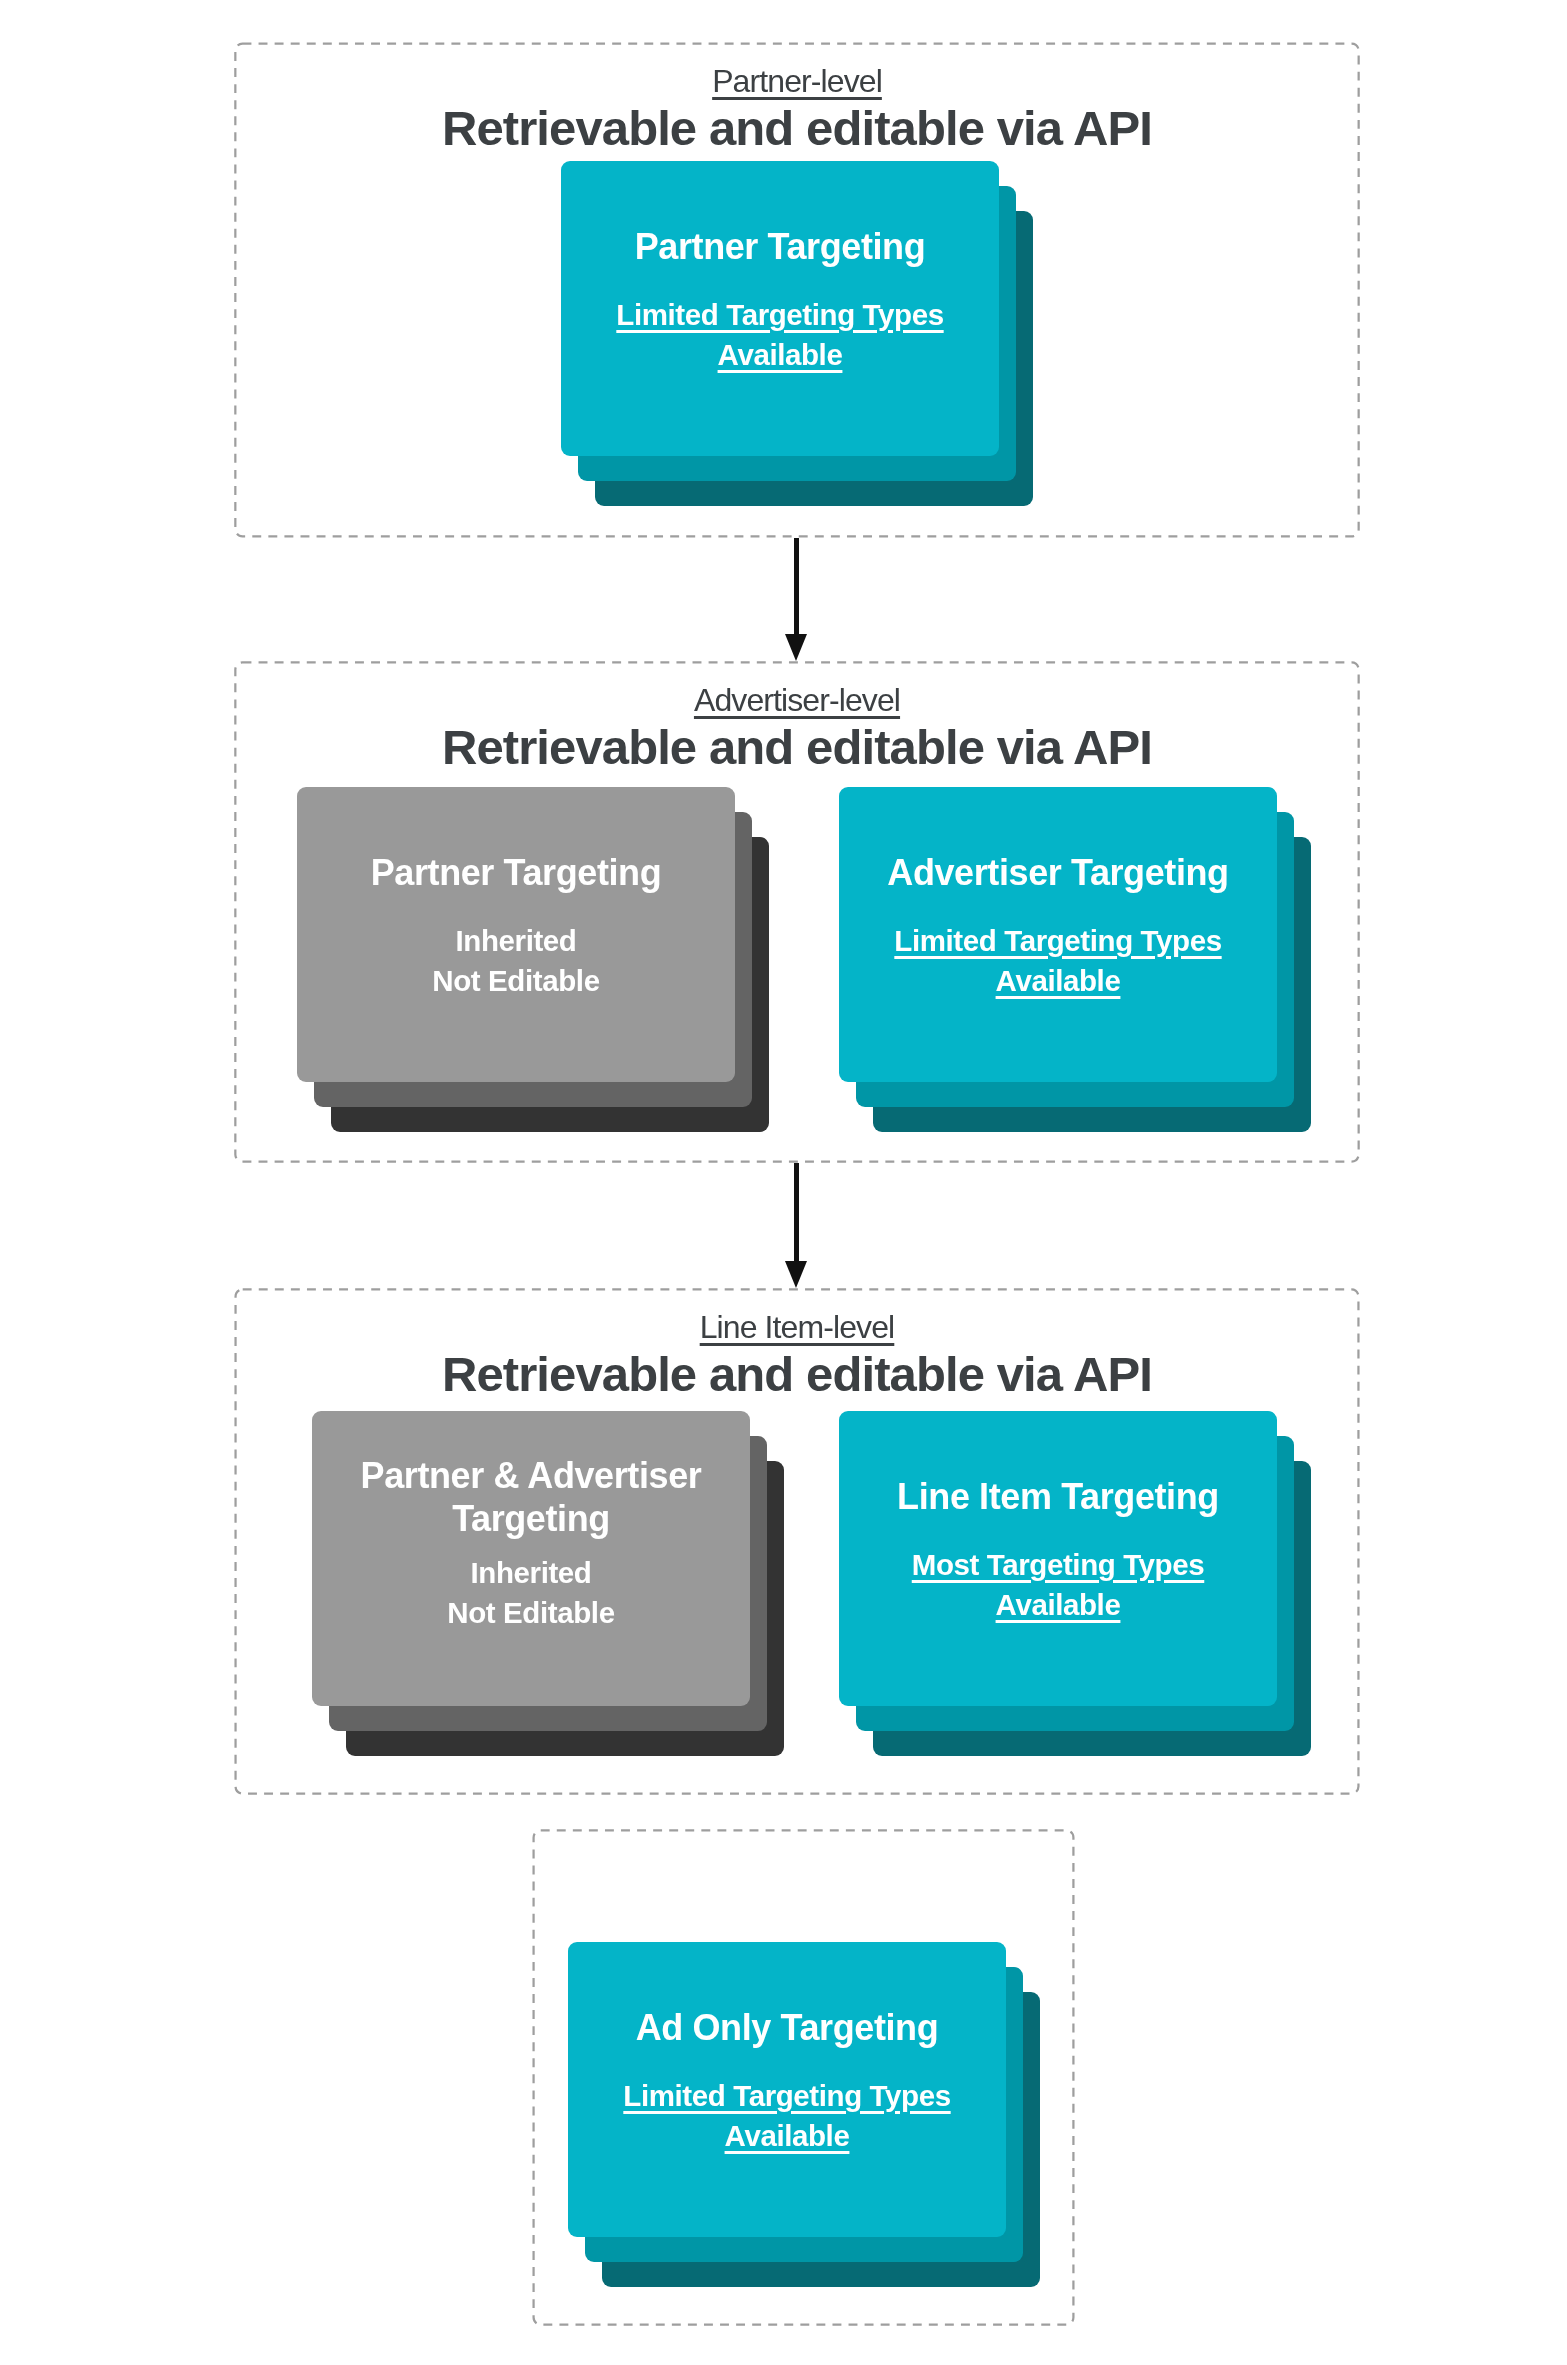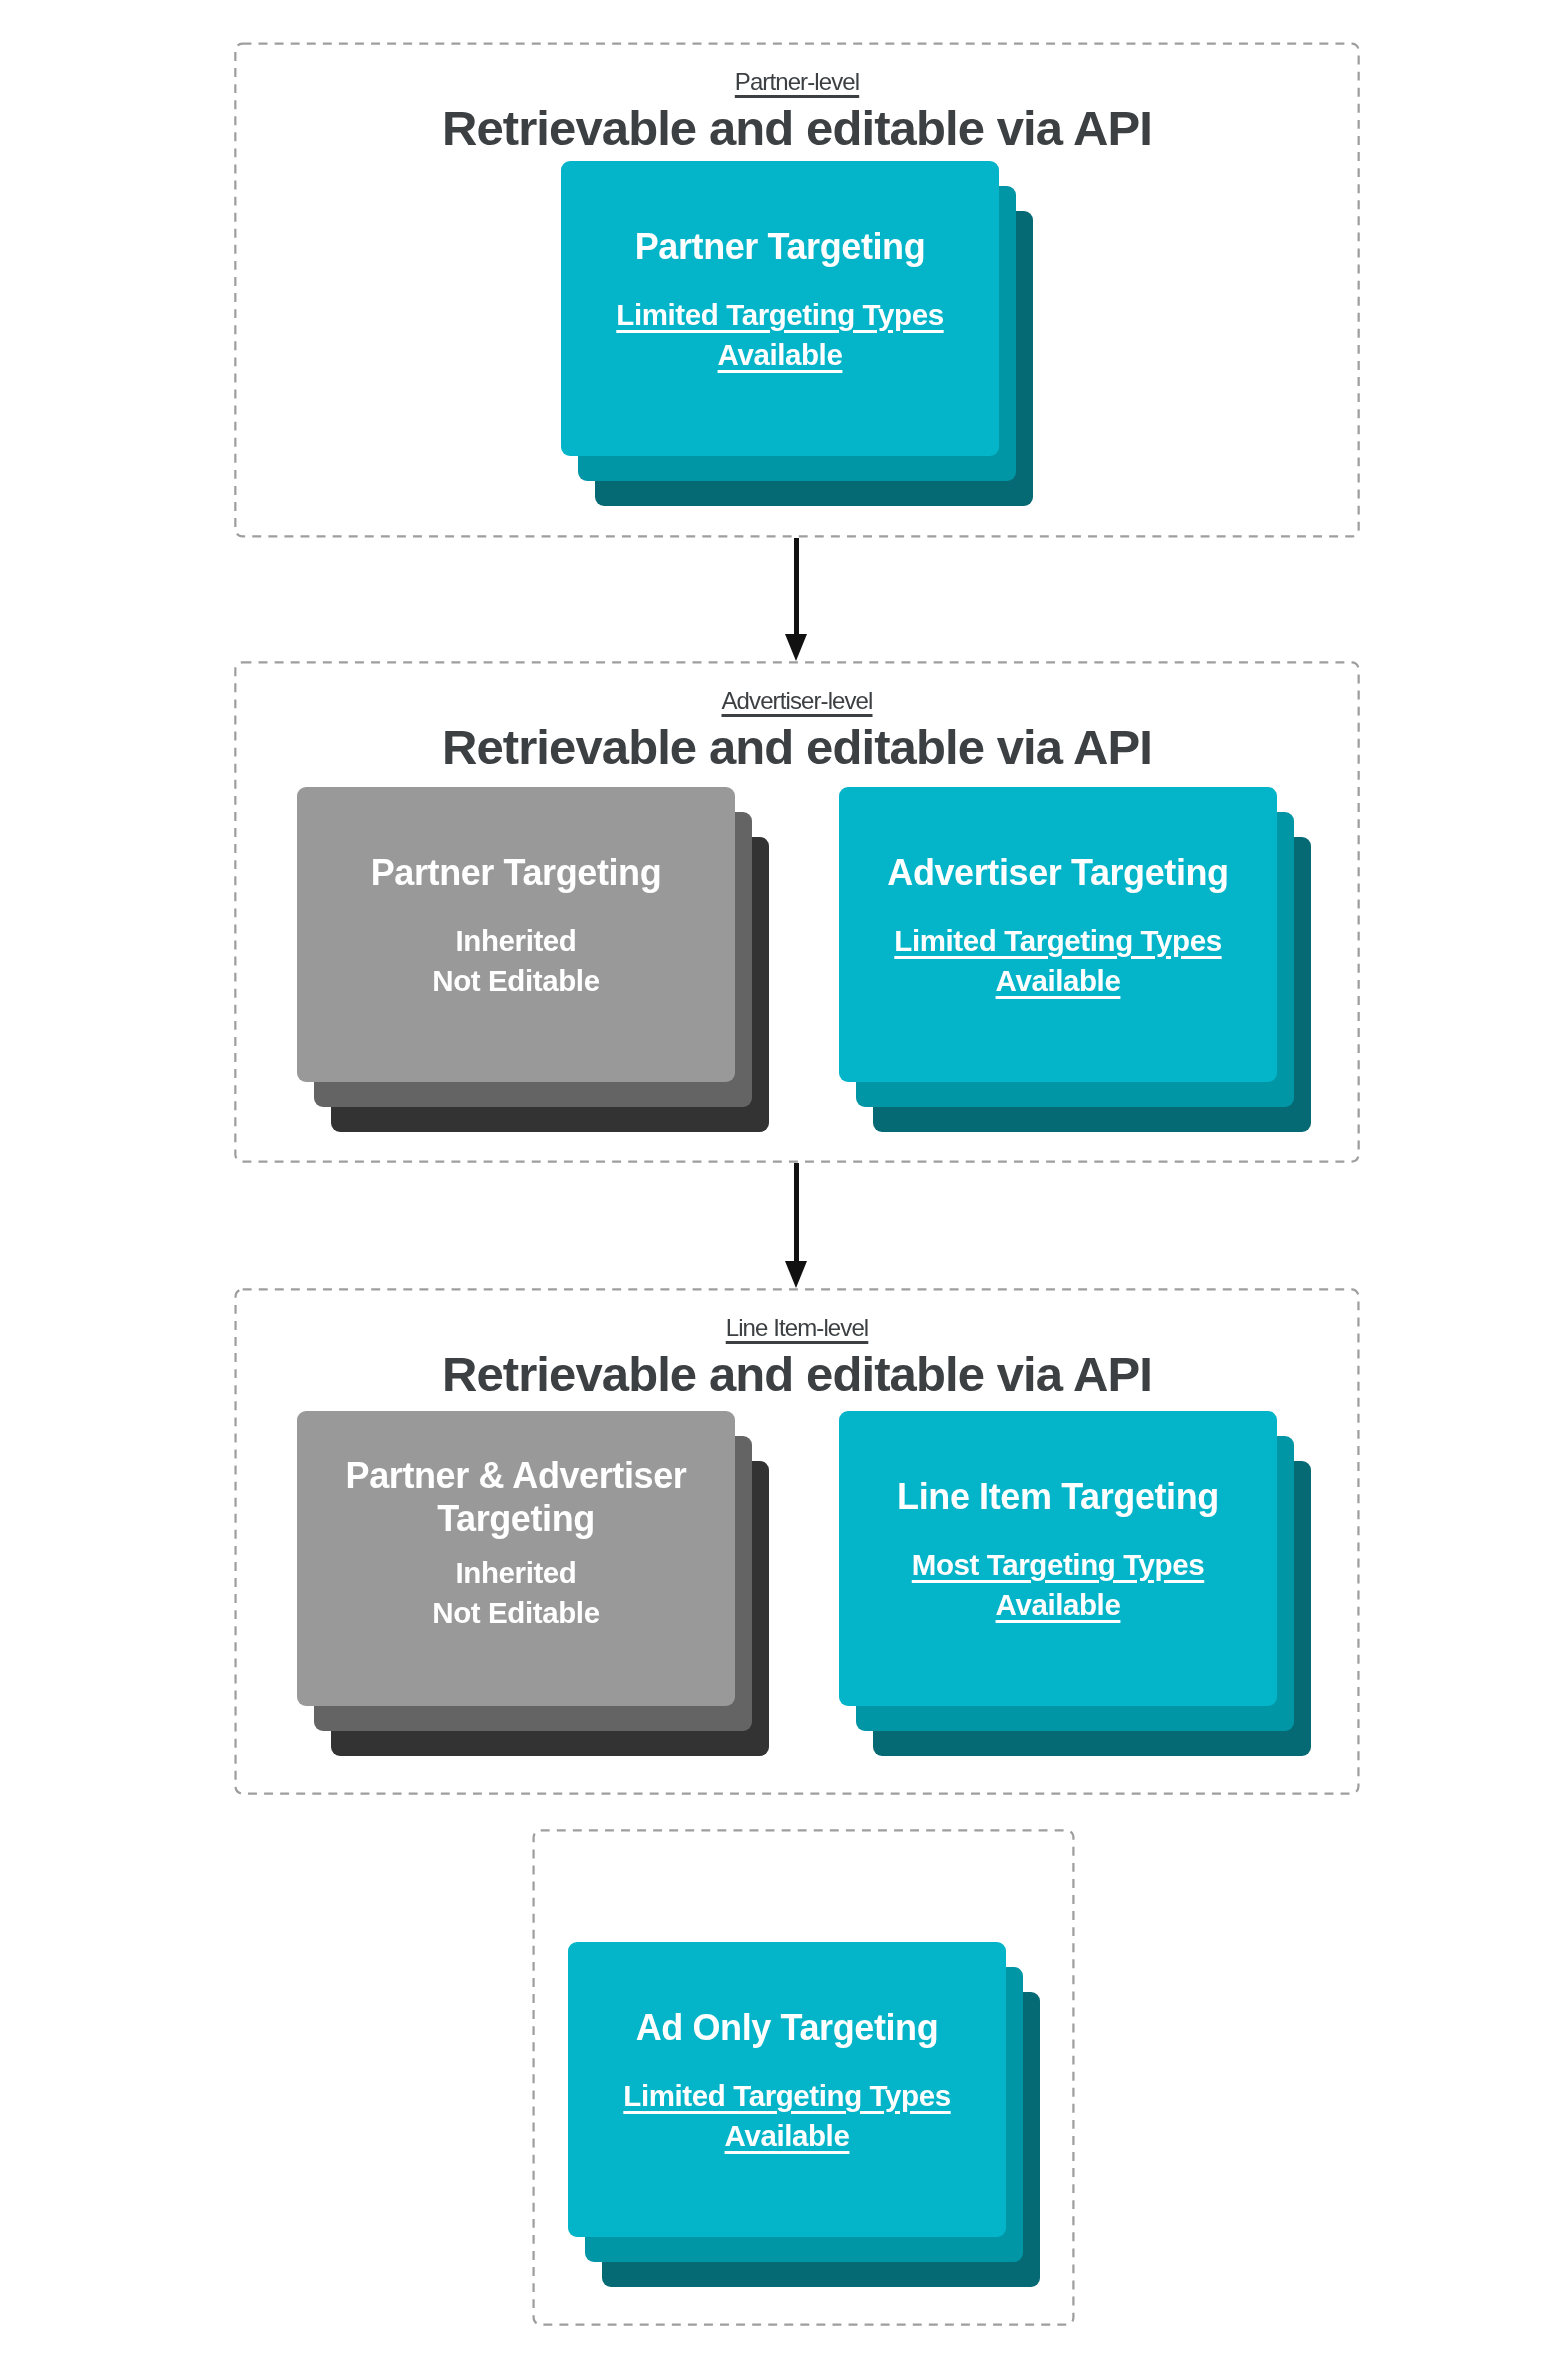--- a/index.html
+++ b/index.html
@@ -9,21 +9,21 @@
   }
   html,body{margin:0;padding:0;background:#ffffff;}
   .canvas{
     position:relative;width:1567px;height:2366px;background:#ffffff;overflow:hidden;
     font-family:"Liberation Sans","DejaVu Sans",sans-serif;
   }
   .panel{position:absolute;}
   .border-svg{position:absolute;left:0;top:0;pointer-events:none;}
   .sec-head{position:relative;padding-top:16px;text-align:center;color:var(--heading-color);}
   .sec-title{
-    font-size:24px;line-height:47px;letter-spacing:-0.9px;font-weight:400;
+    font-size:32px;line-height:47px;letter-spacing:-0.9px;font-weight:400;
     text-decoration:underline;text-decoration-thickness:2.7px;text-underline-offset:5.4px;
   }
   .sec-sub{font-size:49px;line-height:47px;letter-spacing:-0.9px;font-weight:700;}
   .sec-sub.red{color:var(--red);}
   .stack{position:absolute;width:472px;height:273px;text-decoration:underline;}
   .layer,.card{position:absolute;width:438px;height:295px;border-radius:9px;}
   .layer.l2{left:17px;top:25px;}
   .layer.l3{left:34px;top:50px;}
   .stack.teal .card{background:var(--teal-front);}
   .stack.teal .l2{background:var(--teal-mid);}
@@ -124,21 +124,21 @@
   </div>
 
   <section class="panel" style="left:234px;top:1288px;width:1126px;height:507px;">
     <svg class="border-svg" width="1126" height="507" viewBox="0 0 1261 568">
       <rect x="1.5" y="1.5" width="1258" height="565" rx="8" fill="none" stroke="#9E9E9E" stroke-width="2.5" stroke-dasharray="10 8"></rect>
     </svg>
     <div class="sec-head">
       <div class="sec-title">Line Item-level</div>
       <div class="sec-sub">Retrievable and editable via API</div>
     </div>
-    <div class="stack gray" style="left:63px;top:123px;">
+    <div class="stack gray" style="left:78px;top:123px;">
       <div class="layer l3"></div>
       <div class="layer l2"></div>
       <div class="card pt2">
         <div class="card-title">
           <div>Partner &amp; Advertiser</div>
           <div>Targeting</div>
         </div>
         <div class="card-body">
           <div>Inherited</div>
           <div>Not Editable</div>

